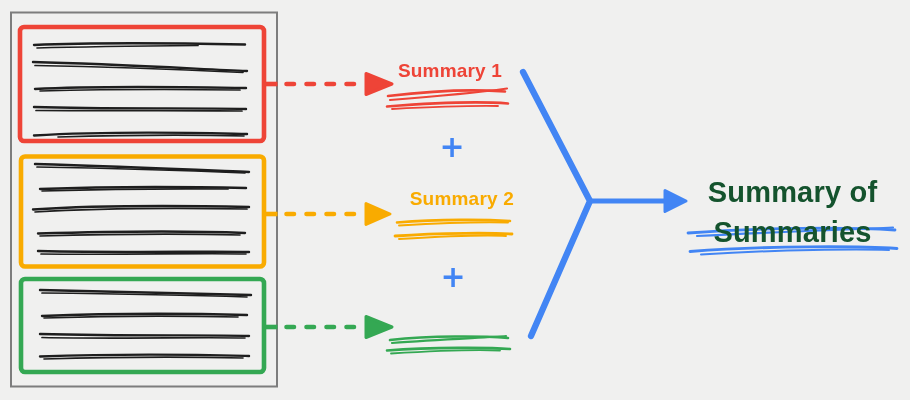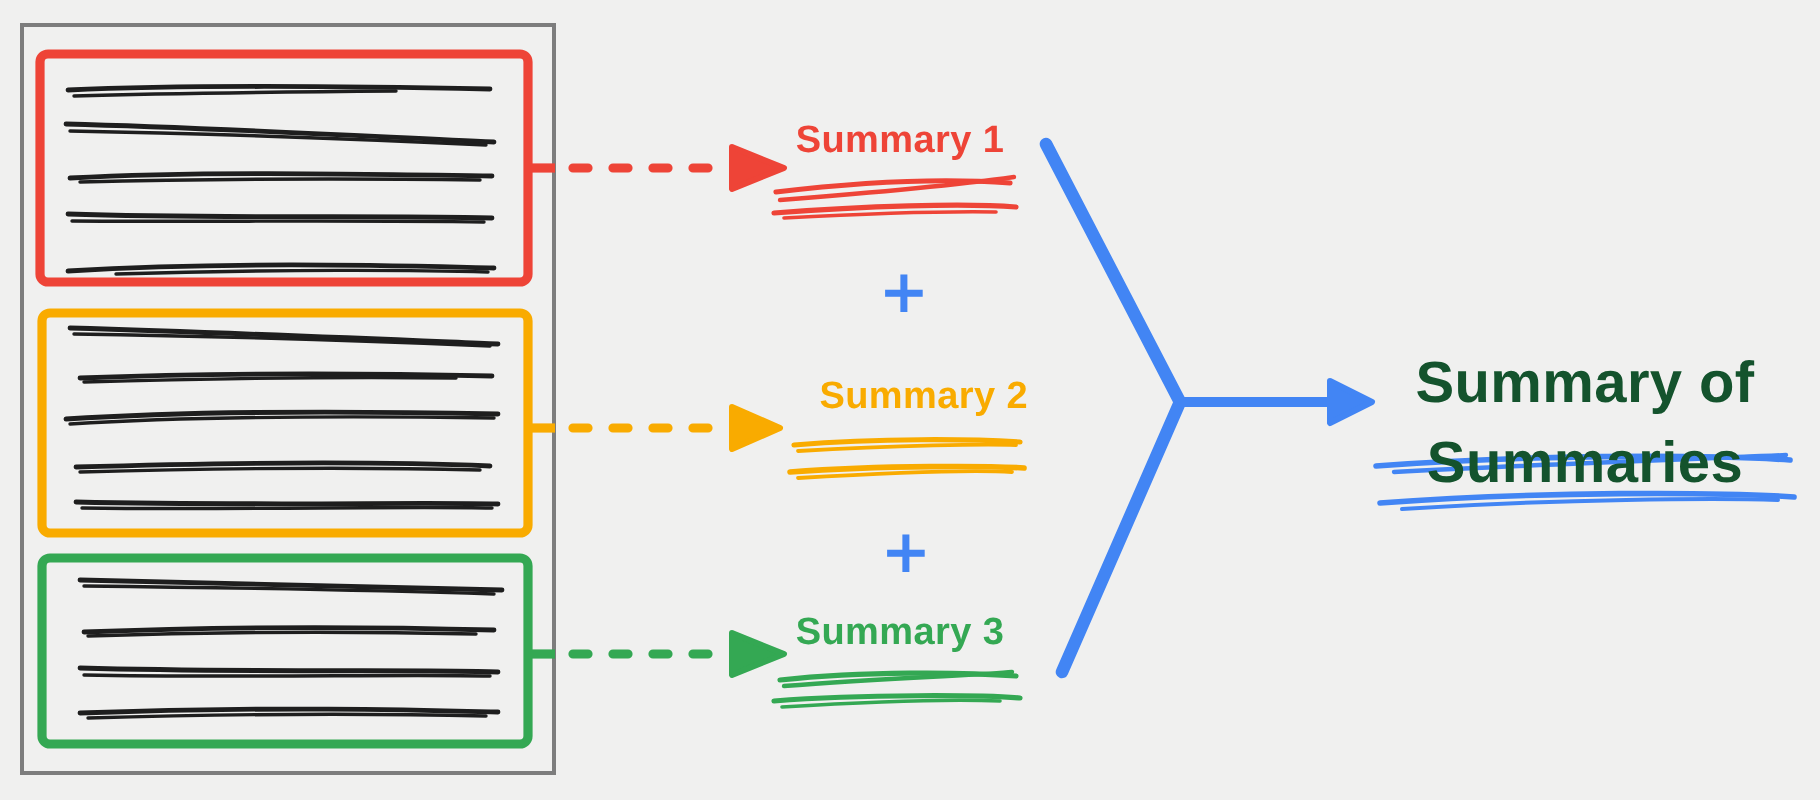--- a/index.html
+++ b/index.html
@@ -160,17 +160,16 @@
   </svg>
 
   <div class="label summary-label" style="left: 390px; top: 61px; width: 120px; color: rgb(238, 68, 55);">Summary 1</div>
 
   <div class="label plus-operator" style="left: 437px; top: 130px; color: rgb(66, 133, 244);">+</div>
 
   <div class="label summary-label" style="left: 392px; top: 189px; width: 122px; color: rgb(249, 171, 0); text-align: right;">Summary 2</div>
 
   <div class="label plus-operator" style="left: 438px; top: 260px; color: rgb(66, 133, 244);">+</div>
 
-  <div class="label summary-label" style="left: 390px; top: 307px; width: 120px; color: rgb(52, 168, 83);">Summary 3</div>
 
   <div class="label result-label" style="left: 685px; top: 136px; width: 215px; color: #14532d; margin-top: 36px;">Summary of Summaries</div>
 
 </div>
 
 </body></html>

